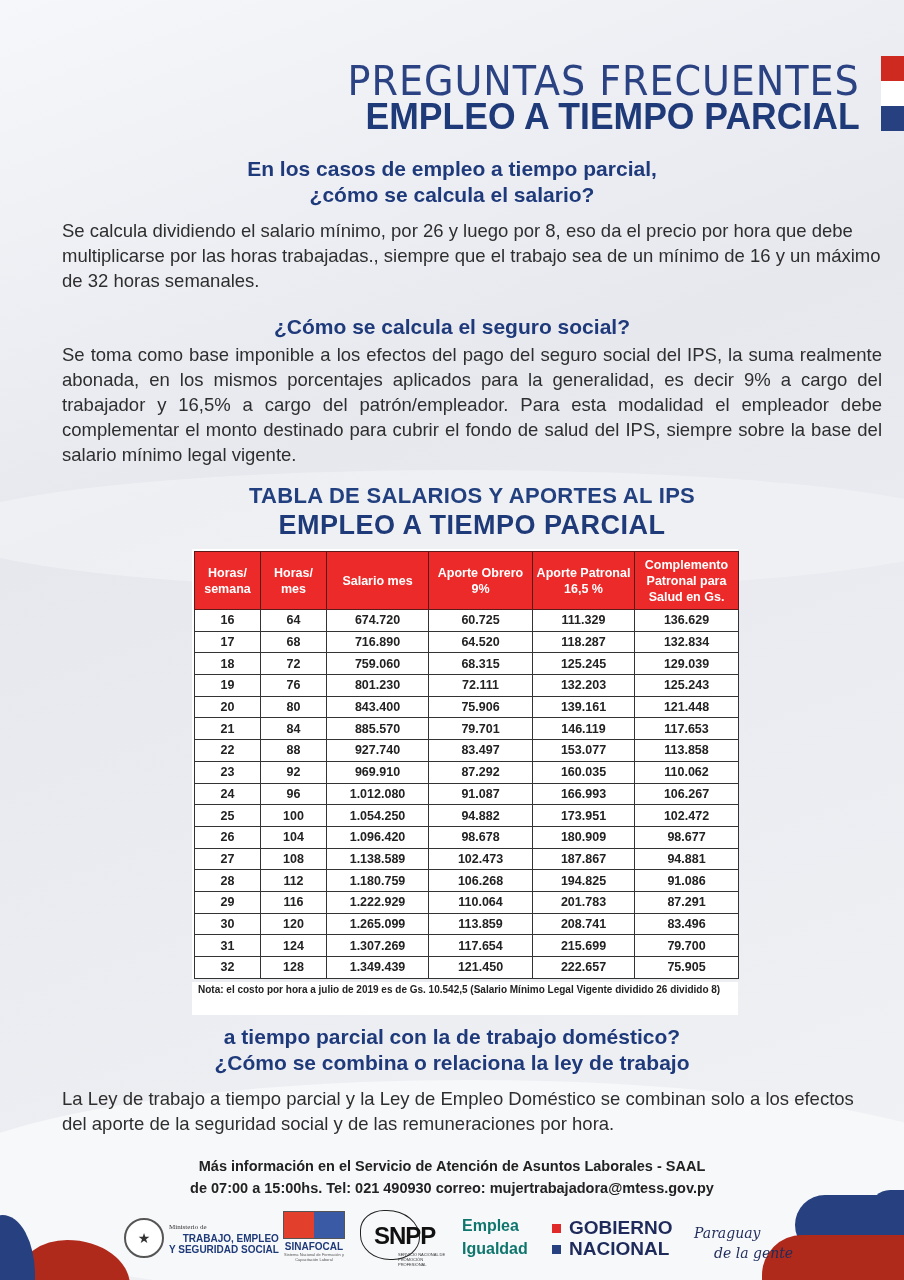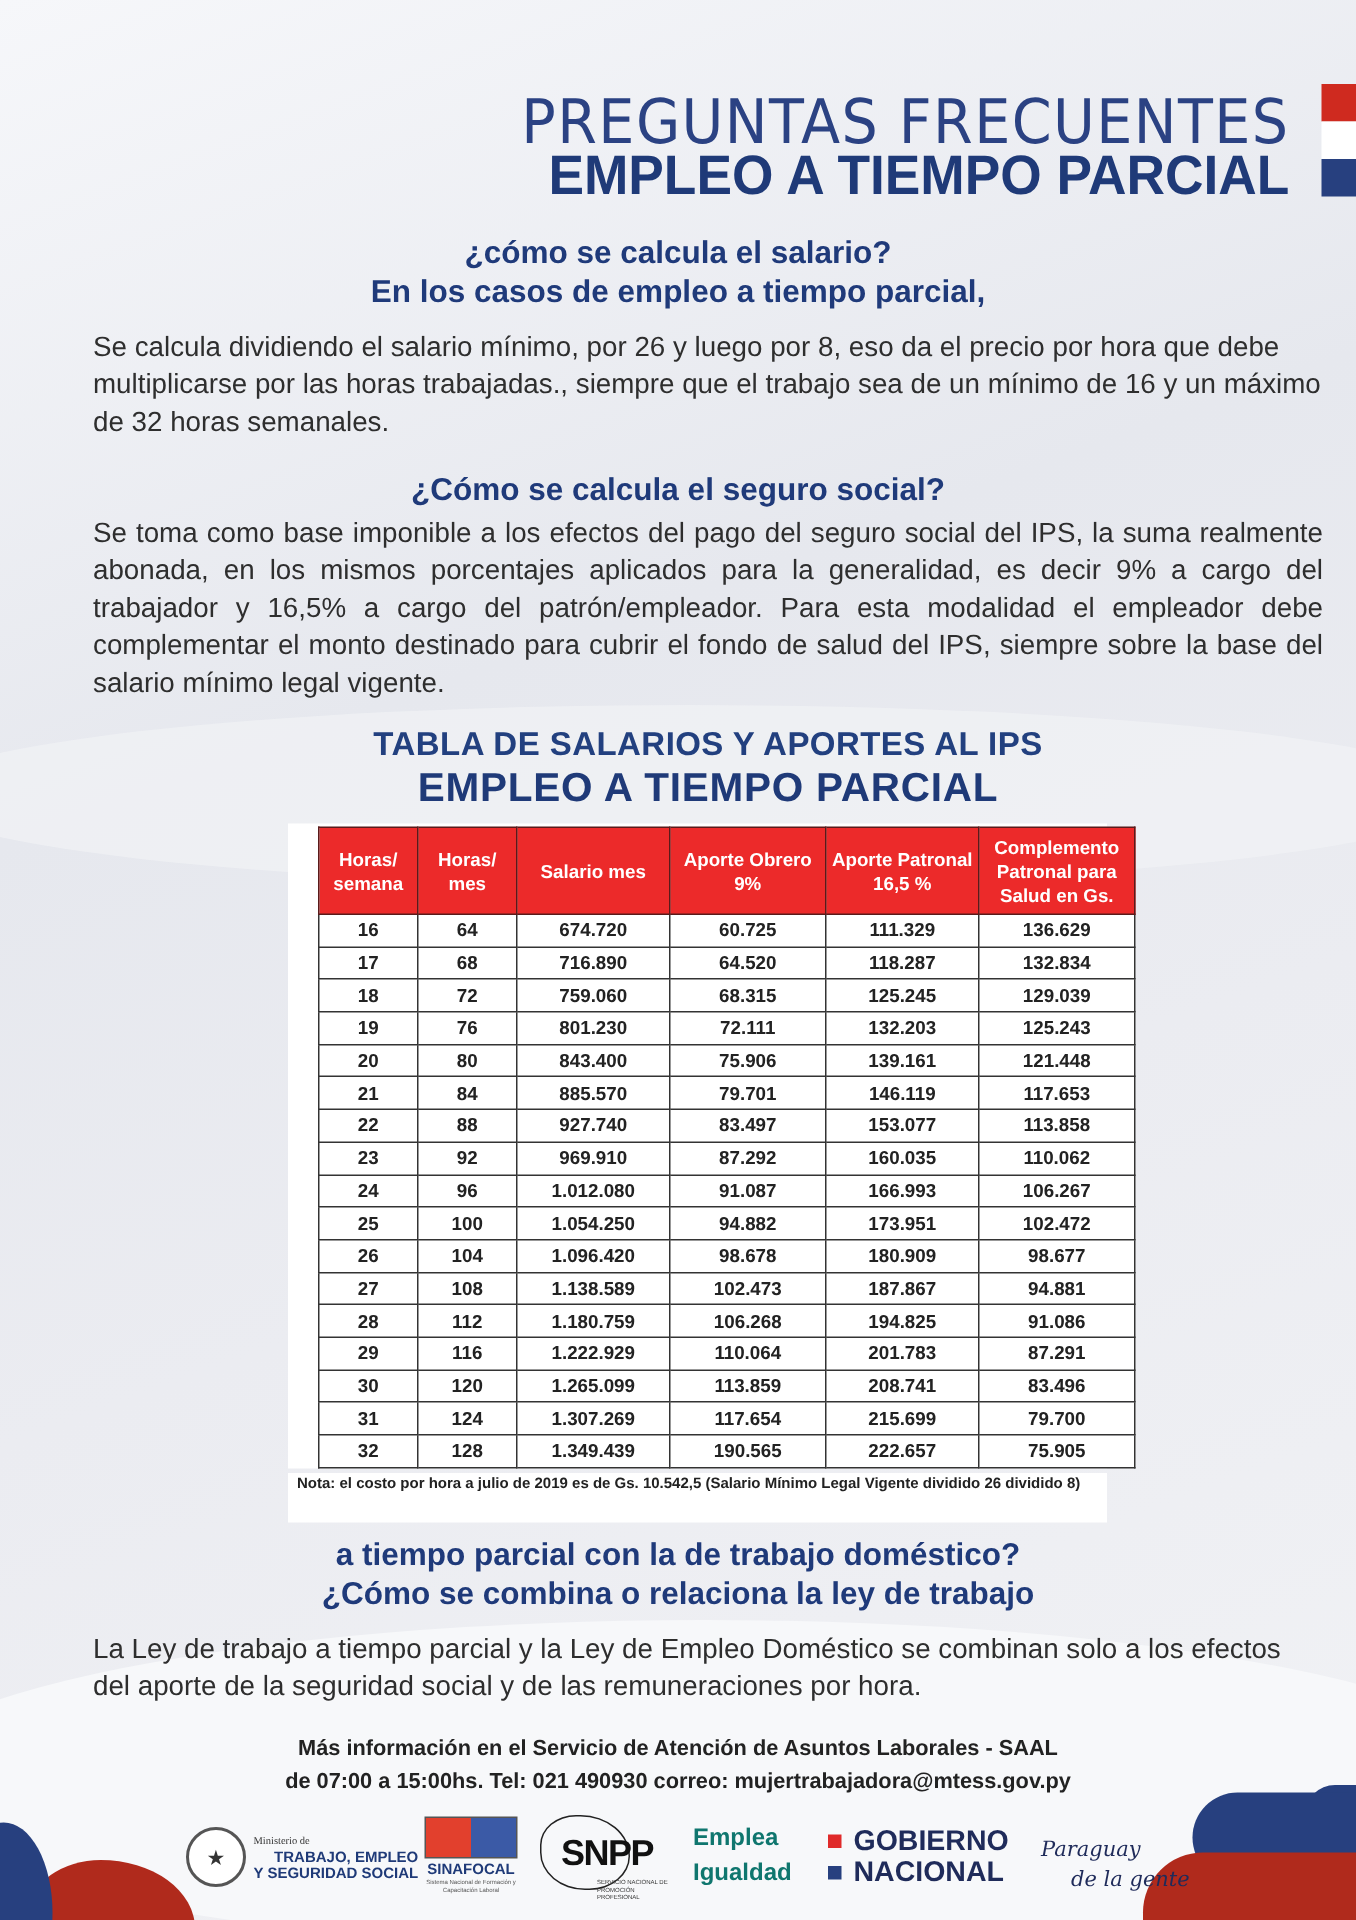--- a/index.html
+++ b/index.html
@@ -49,21 +49,21 @@
   .table-title-1 {
     position: absolute; left: 0; width: 944px; text-align: center; top: 483px;
     font-size: 22px; font-weight: bold; color: #22407f; letter-spacing: 0.3px;
   }
   .table-title-2 {
     position: absolute; left: 0; width: 944px; text-align: center; top: 510px;
     font-size: 27px; font-weight: bold; color: #1f3a78; letter-spacing: 0.5px;
   }
   .table-wrap {
     position: absolute; left: 192px; top: 549px; width: 546px;
-    background: #ffffff; padding: 2px 0 0 20px;
+    background: #ffffff; padding: 2px 0 0 2px;
   }
   table.salary {
     border-collapse: collapse; width: 544px; table-layout: fixed;
   }
   table.salary th {
     background: #ec2a2a; color: #ffffff; font-weight: bold;
     font-size: 12.5px; line-height: 16px; height: 58px;
     border: 1.5px solid #5a1a1a; text-align: center; padding: 0 2px;
   }
   table.salary td {
@@ -156,22 +156,22 @@
 <div class="flag">
   <div class="r"></div>
   <div class="w"></div>
   <div class="b"></div>
 </div>
 
 <div class="title-1">PREGUNTAS FRECUENTES</div>
 <div class="title-2">EMPLEO A TIEMPO PARCIAL</div>
 
 <div class="q-heading" style="top:156px;">
+  <div>En los casos de empleo a tiempo parcial,</div>
   <div>¿cómo se calcula el salario?</div>
-  <div>En los casos de empleo a tiempo parcial,</div>
 </div>
 <div class="para" style="top:218px;">Se calcula dividiendo el salario mínimo, por 26 y luego por 8, eso da el precio por hora  que debe multiplicarse por las horas trabajadas., siempre que el trabajo sea de un mínimo de 16 y un máximo de 32 horas semanales.</div>
 
 <div class="q-heading" style="top:314px;">¿Cómo se calcula el seguro social?</div>
 <div class="para justify" style="top:342px;">Se toma como base imponible a los efectos del pago del seguro social del IPS, la suma realmente abonada, en los mismos porcentajes aplicados para la generalidad, es decir 9% a cargo del trabajador y 16,5% a cargo del patrón/empleador. Para esta modalidad el empleador debe complementar el monto destinado para cubrir el fondo de salud del IPS, siempre sobre la base del salario mínimo legal vigente.</div>
 
 <div class="table-title-1">TABLA DE SALARIOS Y APORTES AL IPS</div>
 <div class="table-title-2">EMPLEO A TIEMPO PARCIAL</div>
 
 <div class="table-wrap">
@@ -320,21 +320,21 @@
           <td>124</td>
           <td>1.307.269</td>
           <td>117.654</td>
           <td>215.699</td>
           <td>79.700</td>
         </tr>
         <tr>
           <td>32</td>
           <td>128</td>
           <td>1.349.439</td>
-          <td>190.565</td>
+          <td>121.450</td>
           <td>222.657</td>
           <td>75.905</td>
         </tr>
       </tbody>
   </table>
 </div>
 <div class="note-box">Nota: el costo por hora a julio de 2019 es de Gs. 10.542,5 (Salario Mínimo Legal Vigente dividido 26 dividido 8)</div>
 
 <div class="q-heading" style="top:1024px;">
   <div>a tiempo parcial con la de trabajo doméstico?</div>

